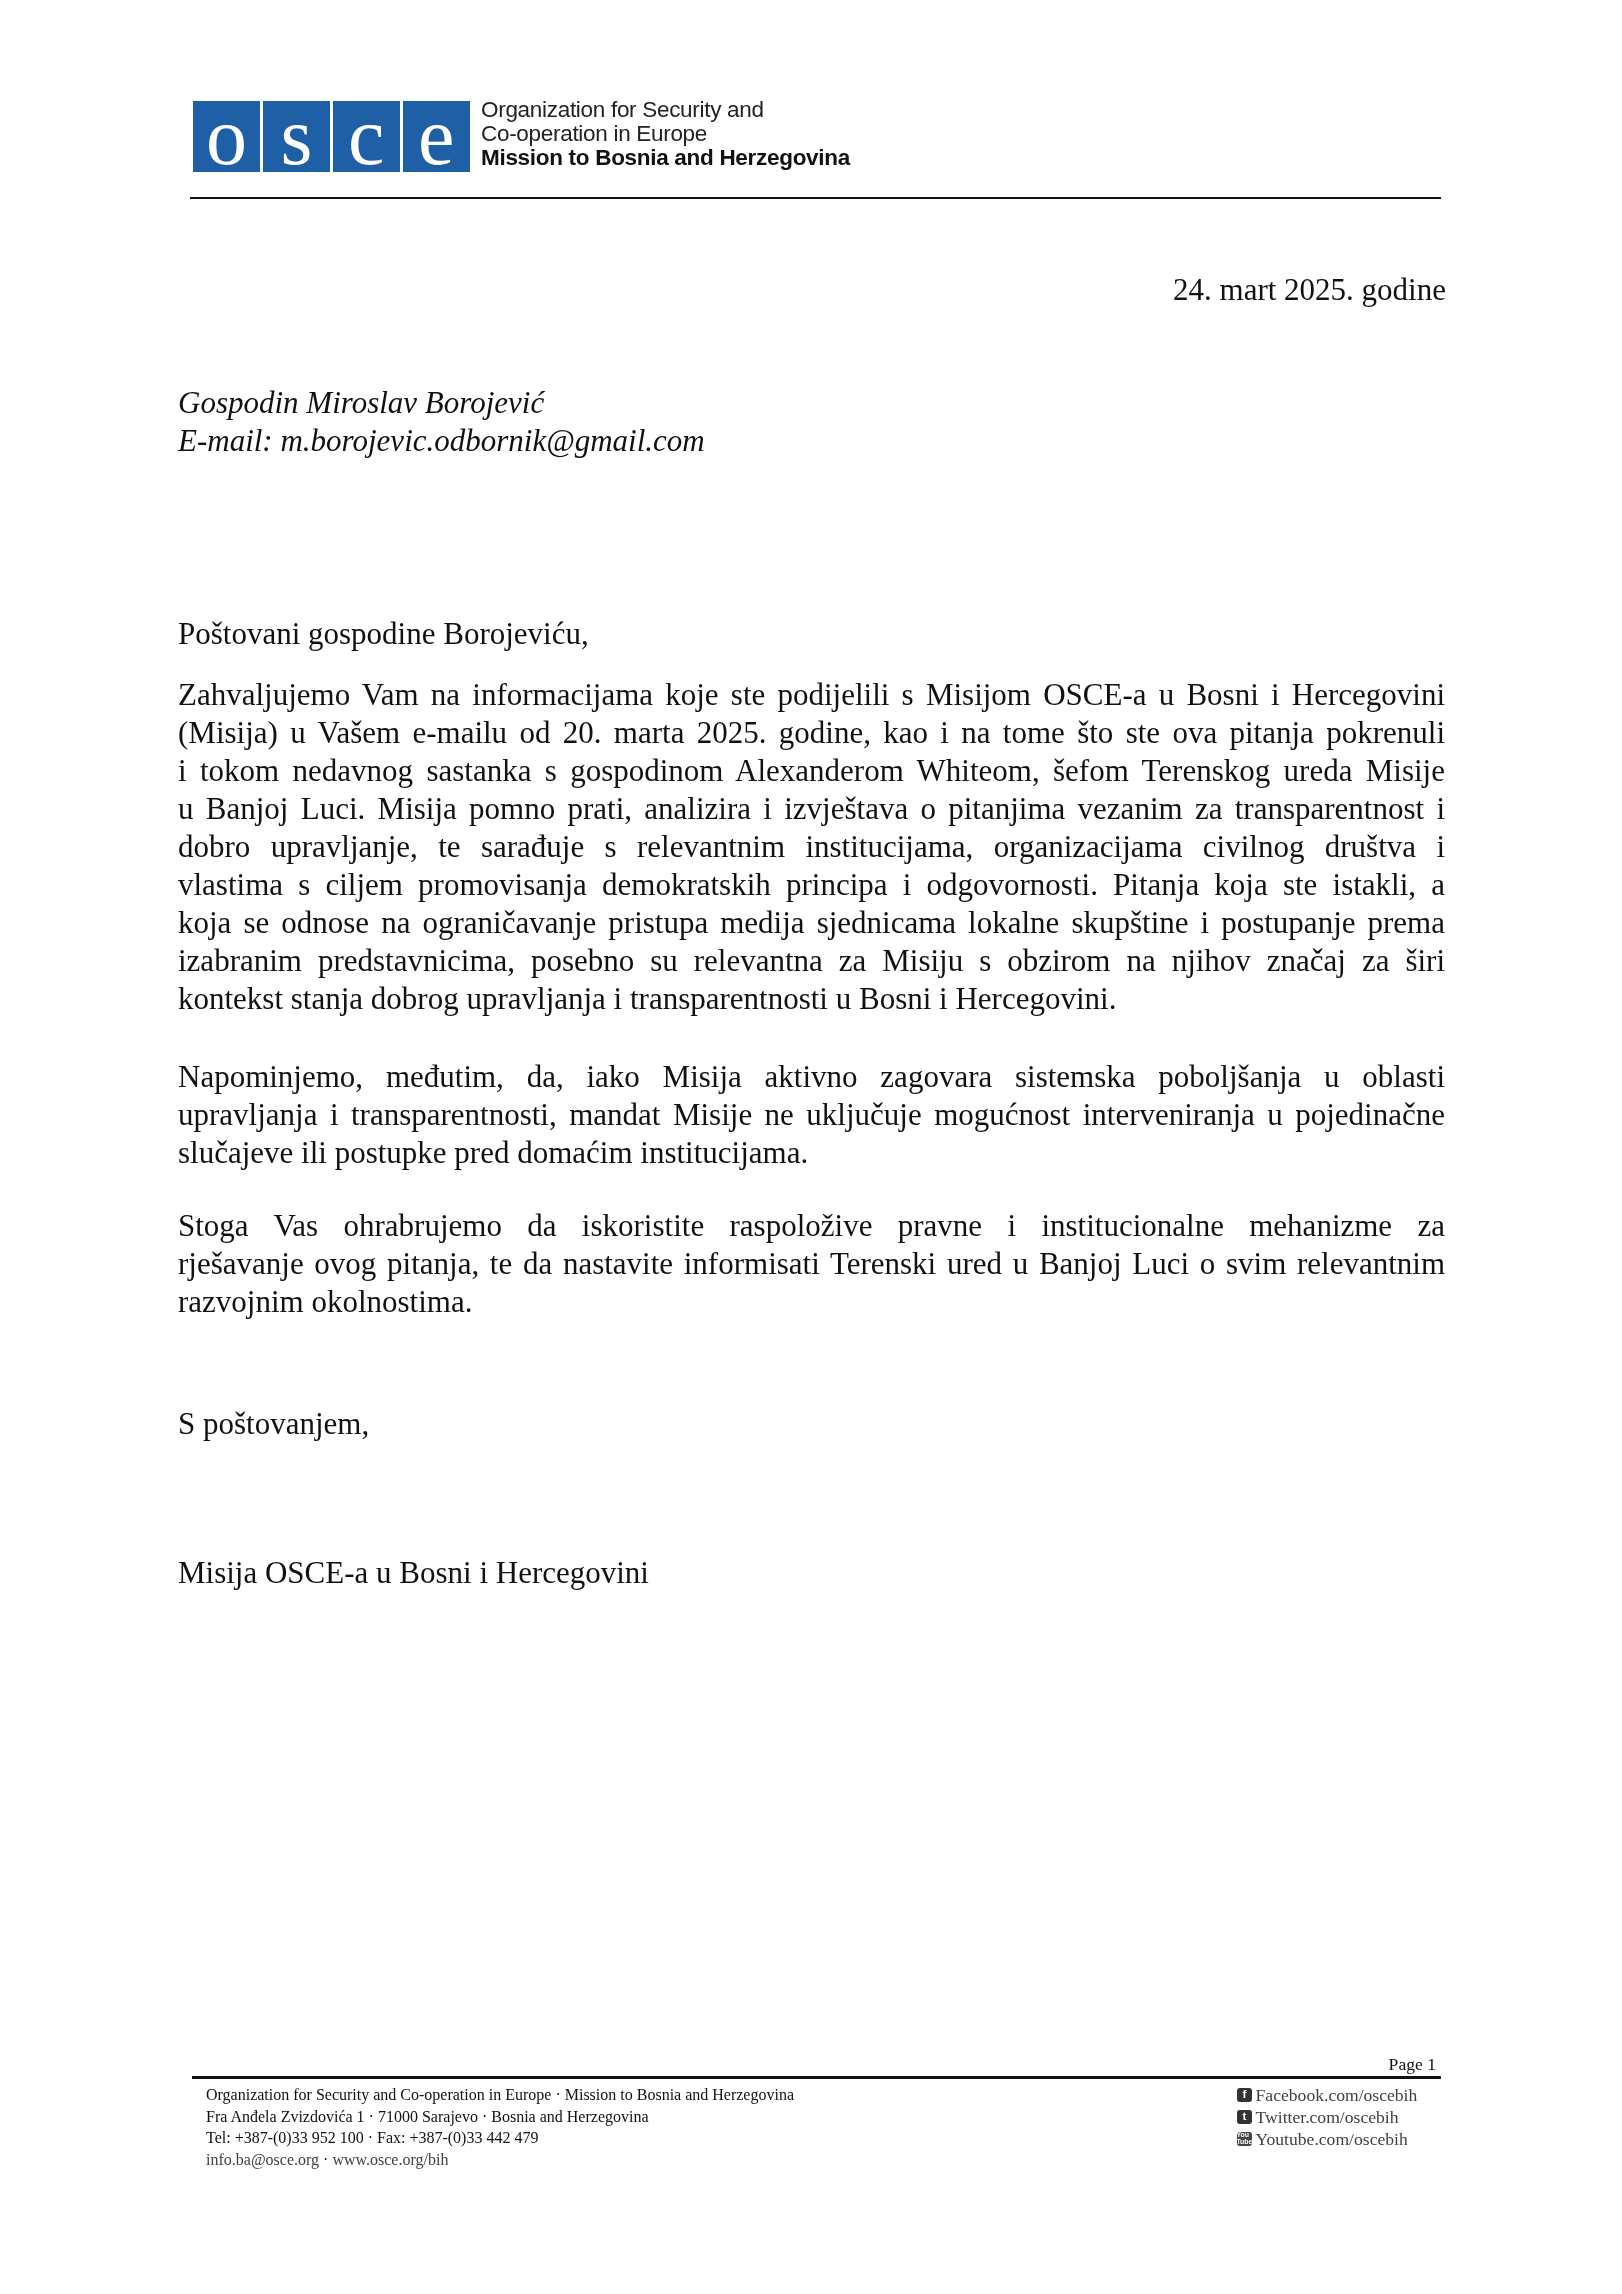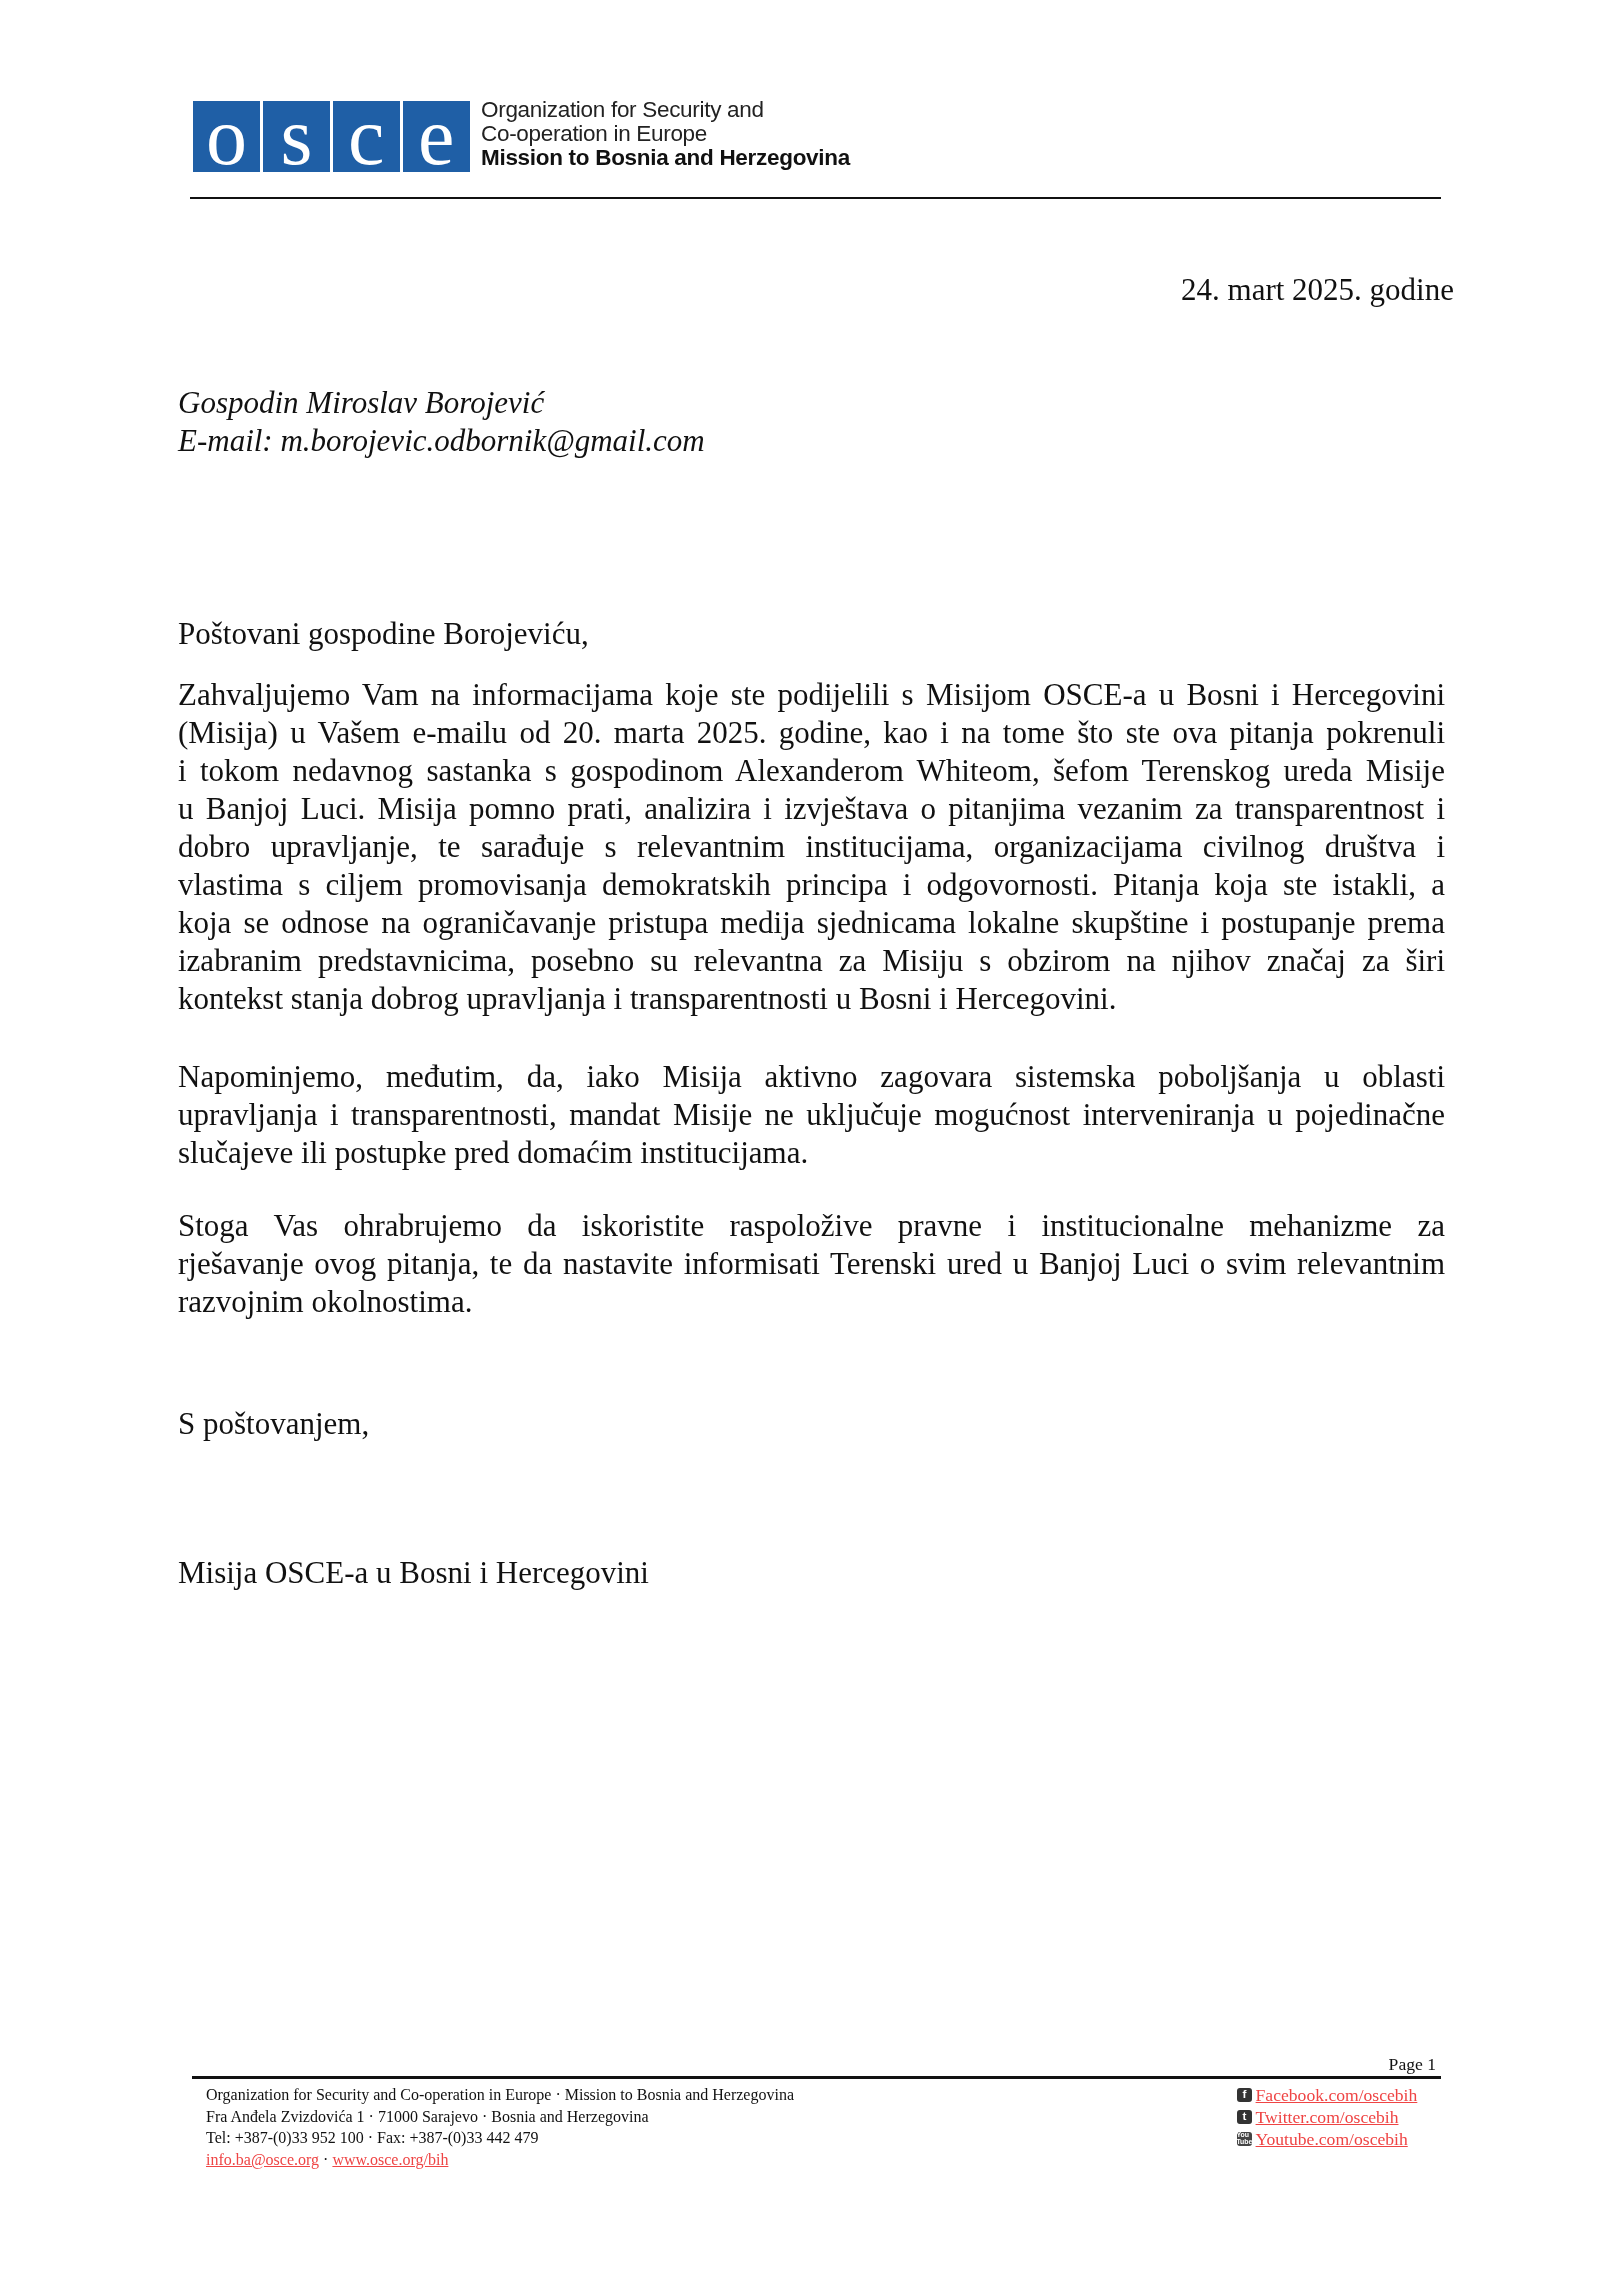--- a/index.html
+++ b/index.html
@@ -9,36 +9,36 @@
   
   .logo { left: 193px; top: 101px; height: 71px; display: flex; gap: 2.9px; }
   .logo .blk { width: 67px; height: 71px; background: #1f5fa6; color: #fff;
                font-family: "Liberation Serif", serif; font-size: 82px; line-height: 63px;
                display: flex; align-items: center; justify-content: center; overflow: hidden; }
   .logo-text { left: 481px; top: 98px; font-family: "Liberation Sans", sans-serif;
                font-size: 22.5px; line-height: 24px; color: #222; letter-spacing: -0.3px; }
   .logo-text .bold { font-weight: bold; color: #111; text-align: right; }
   .rule-top { left: 190px; top: 197px; width: 1251px; height: 2px; background: #111; }
   .text32 { font-size: 31px; line-height: 38px; }
-  .date { right: 168px; top: 271px; }
+  .date { right: 176px; top: 271px; }
   .addr { left: 178px; top: 384px; font-style: italic; }
   .salute { left: 178px; top: 615px; }
   .para { left: 178px; width: 1267px; text-align: justify; }
   .para .ln { display: block; text-align: justify; text-align-last: justify; white-space: nowrap; }
   .para .ln.last { text-align-last: left; }
   .p1 { top: 676px; }
   .p2 { top: 1058px; }
   .p3 { top: 1207px; }
   .closing { left: 178px; top: 1405px; }
   .signature { left: 178px; top: 1554px; text-align: right; }
   
   .page-num { right: 186px; top: 2054px; font-size: 17.6px; }
   .rule-foot { left: 192px; top: 2076px; width: 1249px; height: 2.9px; background: #111; }
   .foot-left { left: 206px; top: 2084px; font-size: 16px; line-height: 21.6px; }
-  .foot-left a, .foot-right a { color: #ef4444; text-decoration: underline; }
+  .foot-left a, .foot-right a { color: #404040; }
   .foot-right { left: 1237px; top: 2084px; font-size: 17.6px; line-height: 22px; }
   .soc { display: flex; align-items: center; gap: 3.9px; }
   .soc-ic { width: 14.7px; height: 14.7px; border-radius: 2.9px; background: #333; color: #fff;
             font-family: "Liberation Sans", sans-serif; font-weight: bold; font-size: 11.8px;
             display: inline-flex; align-items: center; justify-content: center; line-height: 1; }
   .soc-ic.yt { background: #444; font-size: 6.9px; flex-direction: column; }
 </style>
 </head>
 <body>
 

